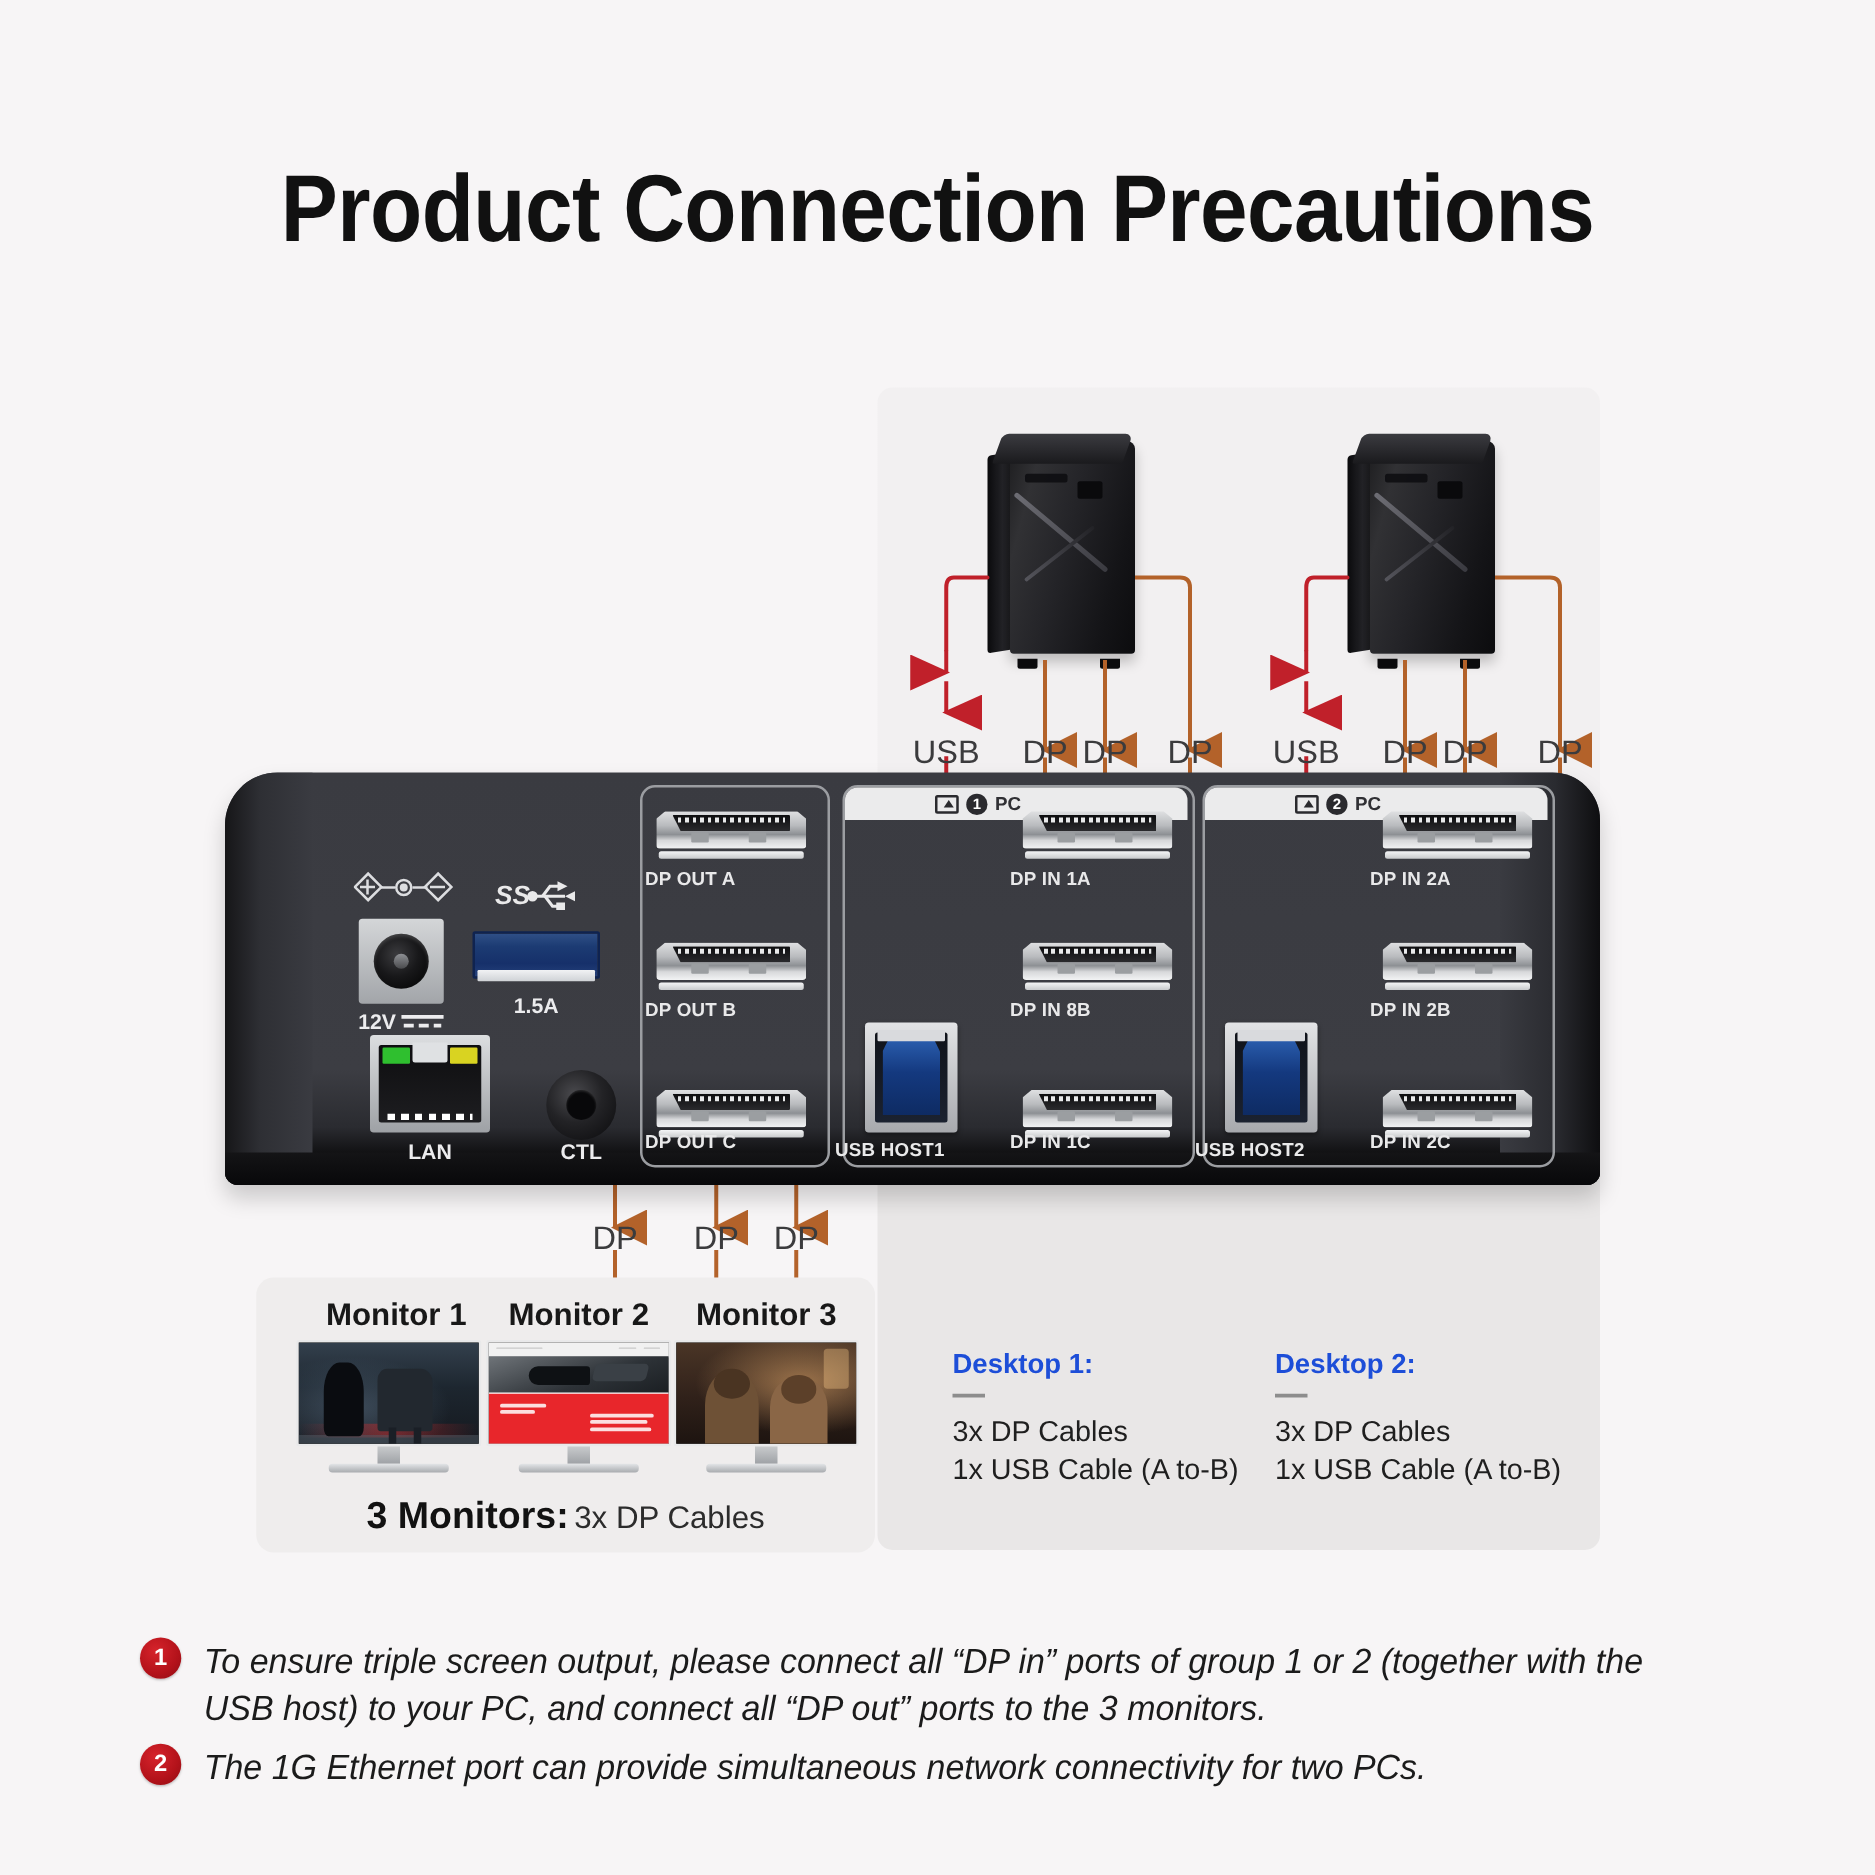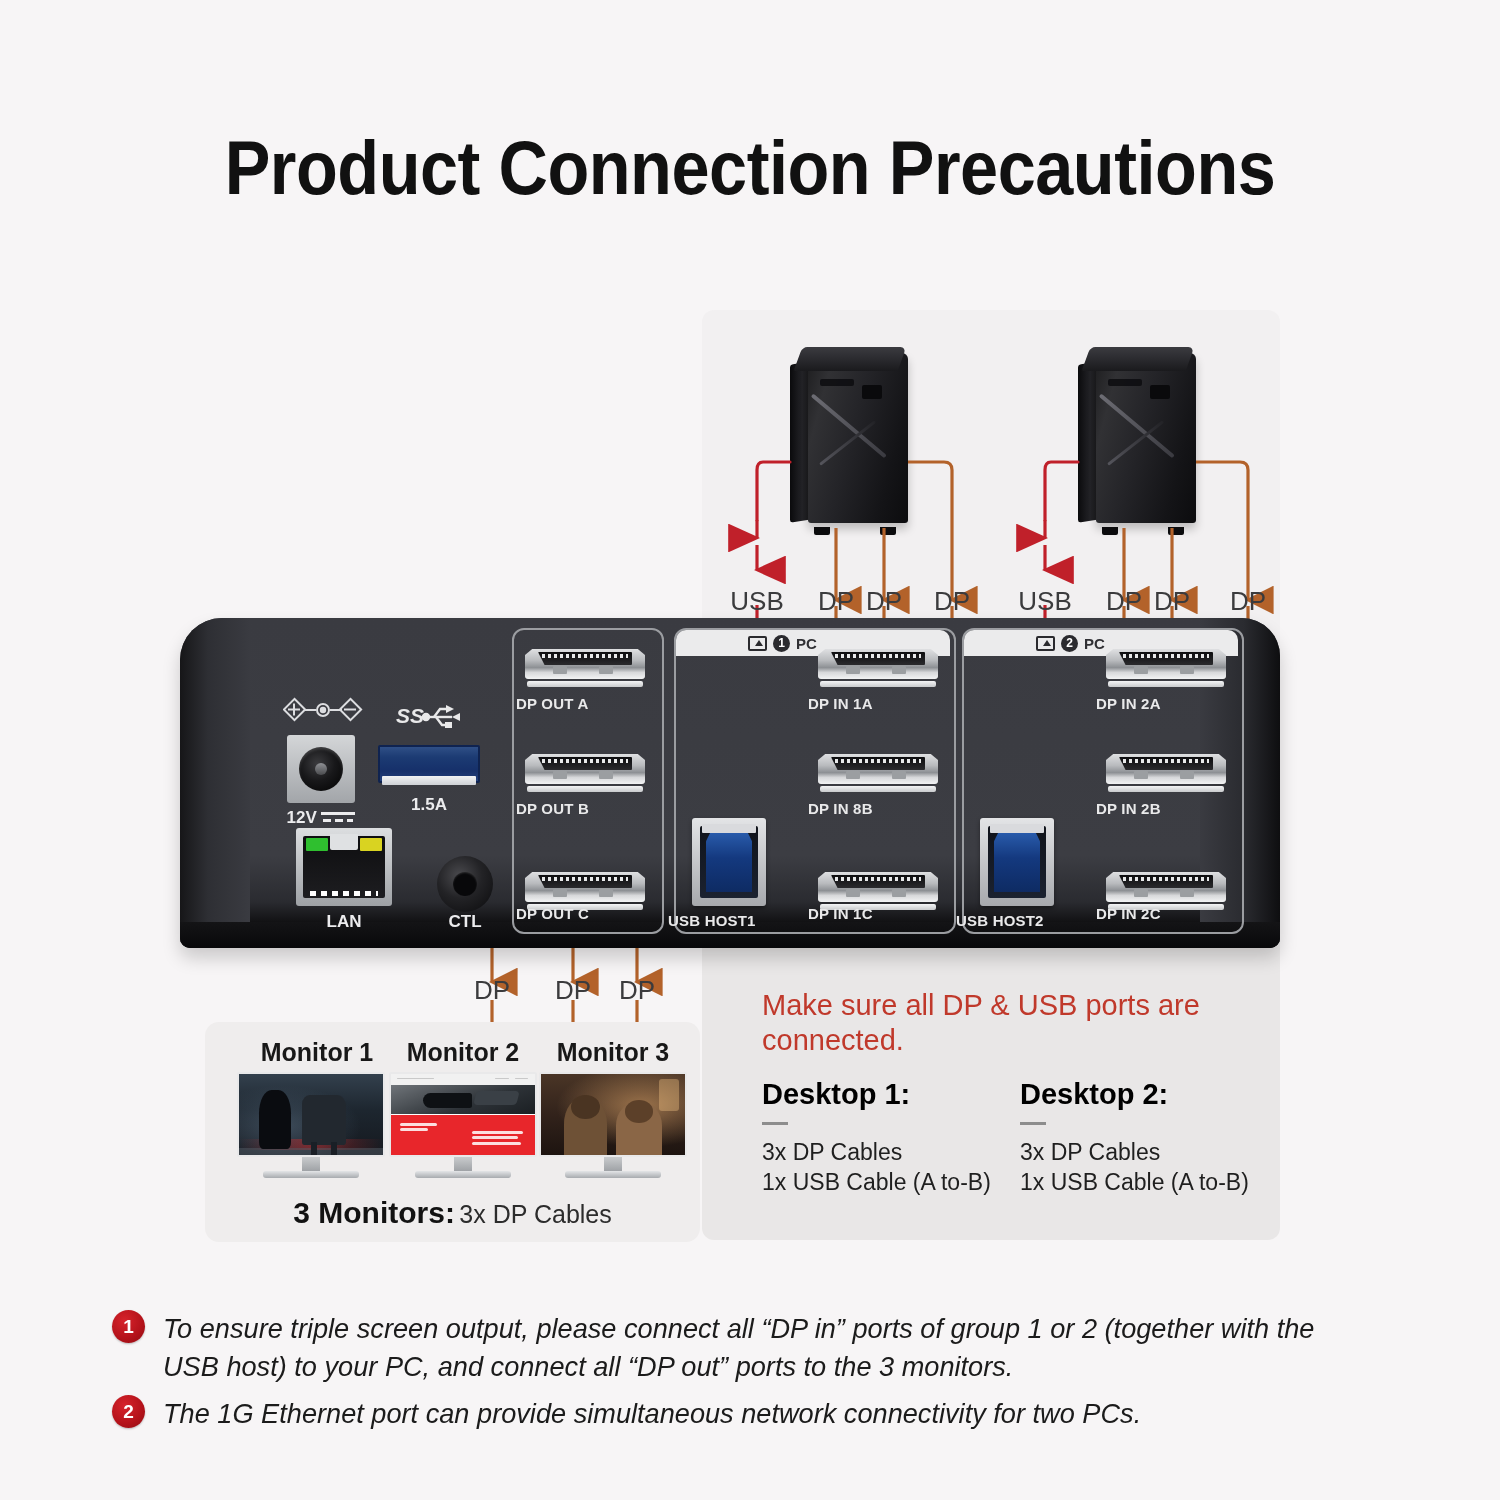--- a/index.html
+++ b/index.html
@@ -308,21 +308,21 @@
   }
   #monitors-caption .b{font-size:30px;font-weight:bold;color:#121212;}
   #monitors-caption .n{font-size:25px;color:#2c2c2c;}
 
   
   #warn-text{
     position:absolute;left:762px;top:988px;width:470px;
     font-size:29px;line-height:1.22;color:#c0392b;
   }
   .desk-col{position:absolute;width:250px;}
-  .desk-col .h{font-size:29px;font-weight:bold;color:#000000;}
+  .desk-col .h{font-size:22px;font-weight:bold;color:#1d4ed8;}
   .desk-col .dash{width:26px;height:3px;background:#8d8d8d;margin:11px 0 13px 0;}
   .desk-col .l{font-size:23px;color:#1f1f1f;line-height:1.30;}
   #desk1{left:762px;top:1078px;}
   #desk2{left:1020px;top:1078px;}
 
   
   .note{position:absolute;display:flex;gap:18px;align-items:flex-start;}
   .badge{
     flex:0 0 auto;width:33px;height:33px;border-radius:50%;
     background:radial-gradient(circle at 38% 32%,#d6232b 0%,#b3121a 60%,#8d0d14 100%);
@@ -705,21 +705,20 @@
     </div>
     <div class="neck"></div>
       <div class="base"></div>
   </div>
 
   <div id="monitors-caption">
     <span class="b">3 Monitors:</span>
     <span class="n">3x DP Cables</span>
   </div>
 
-  <div id="warn-text">Make sure all DP &amp; USB ports are connected.</div>
 
   <div class="desk-col" id="desk1">
     <div class="h">Desktop 1:</div>
     <div class="dash"></div>
     <div class="l">3x DP Cables</div>
     <div class="l">1x USB Cable (A to-B)</div>
   </div>
 
   <div class="desk-col" id="desk2">
     <div class="h">Desktop 2:</div>

